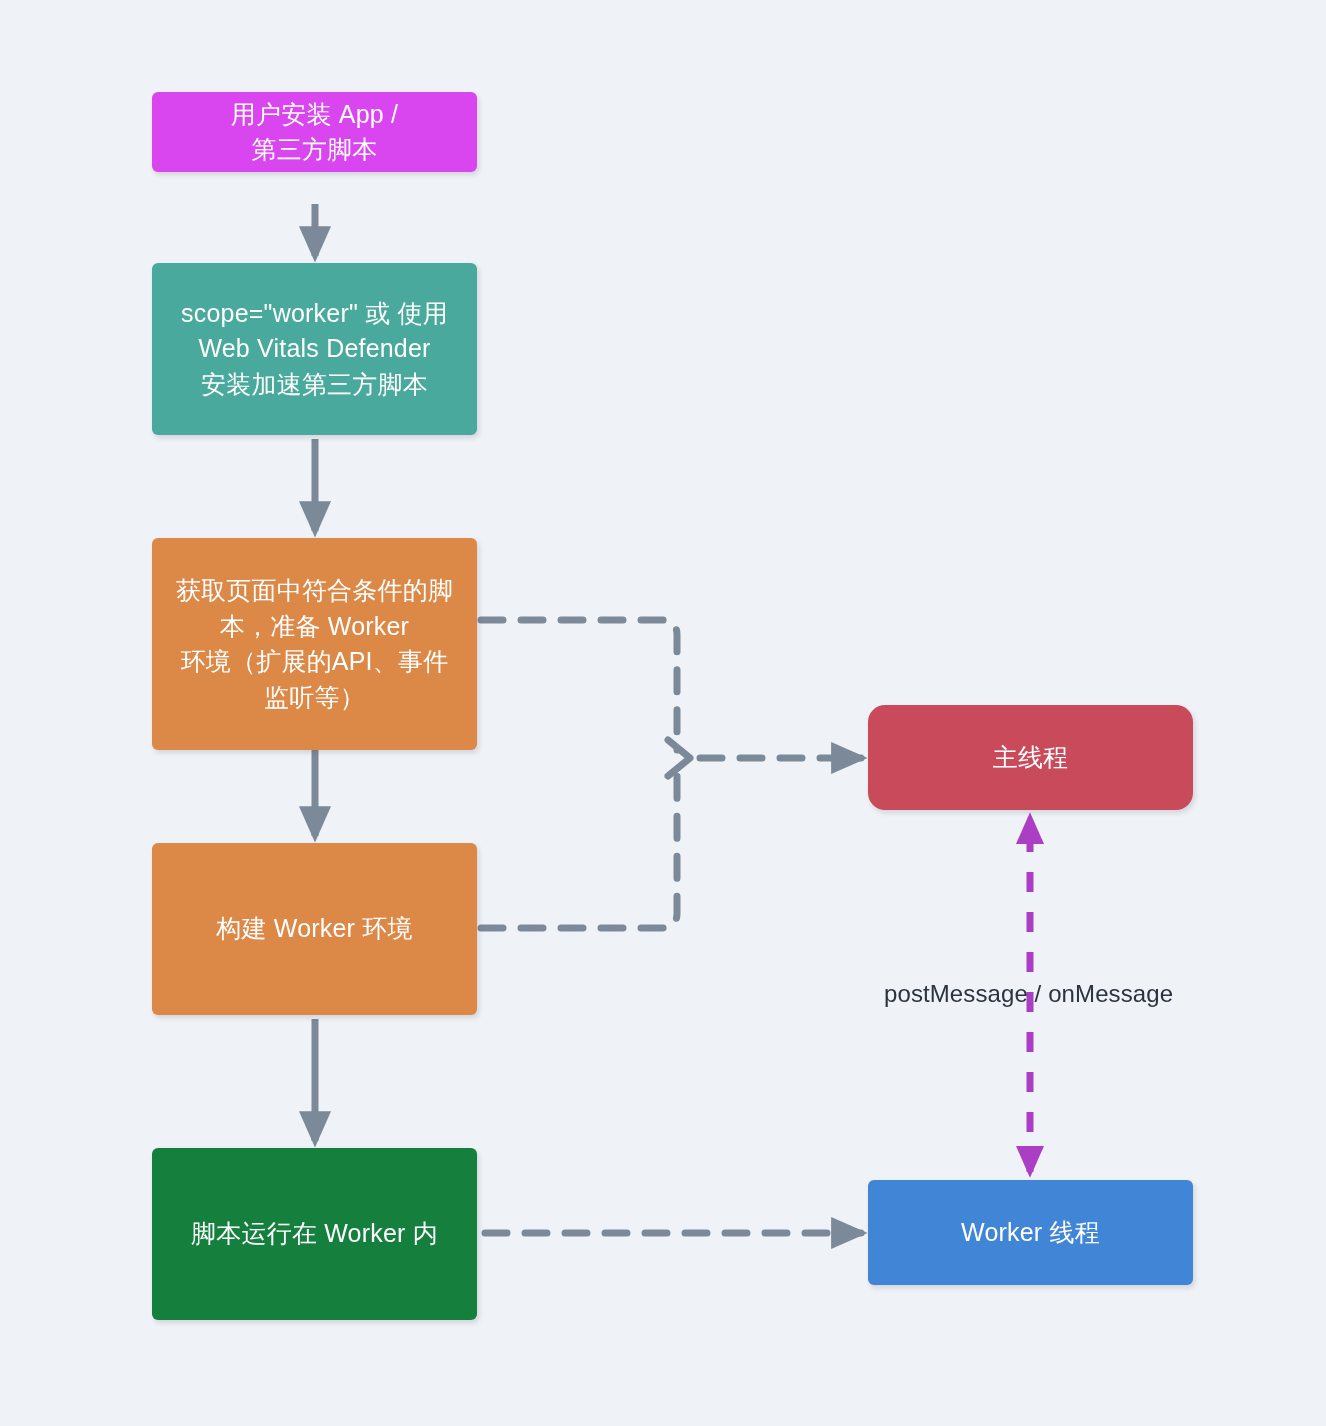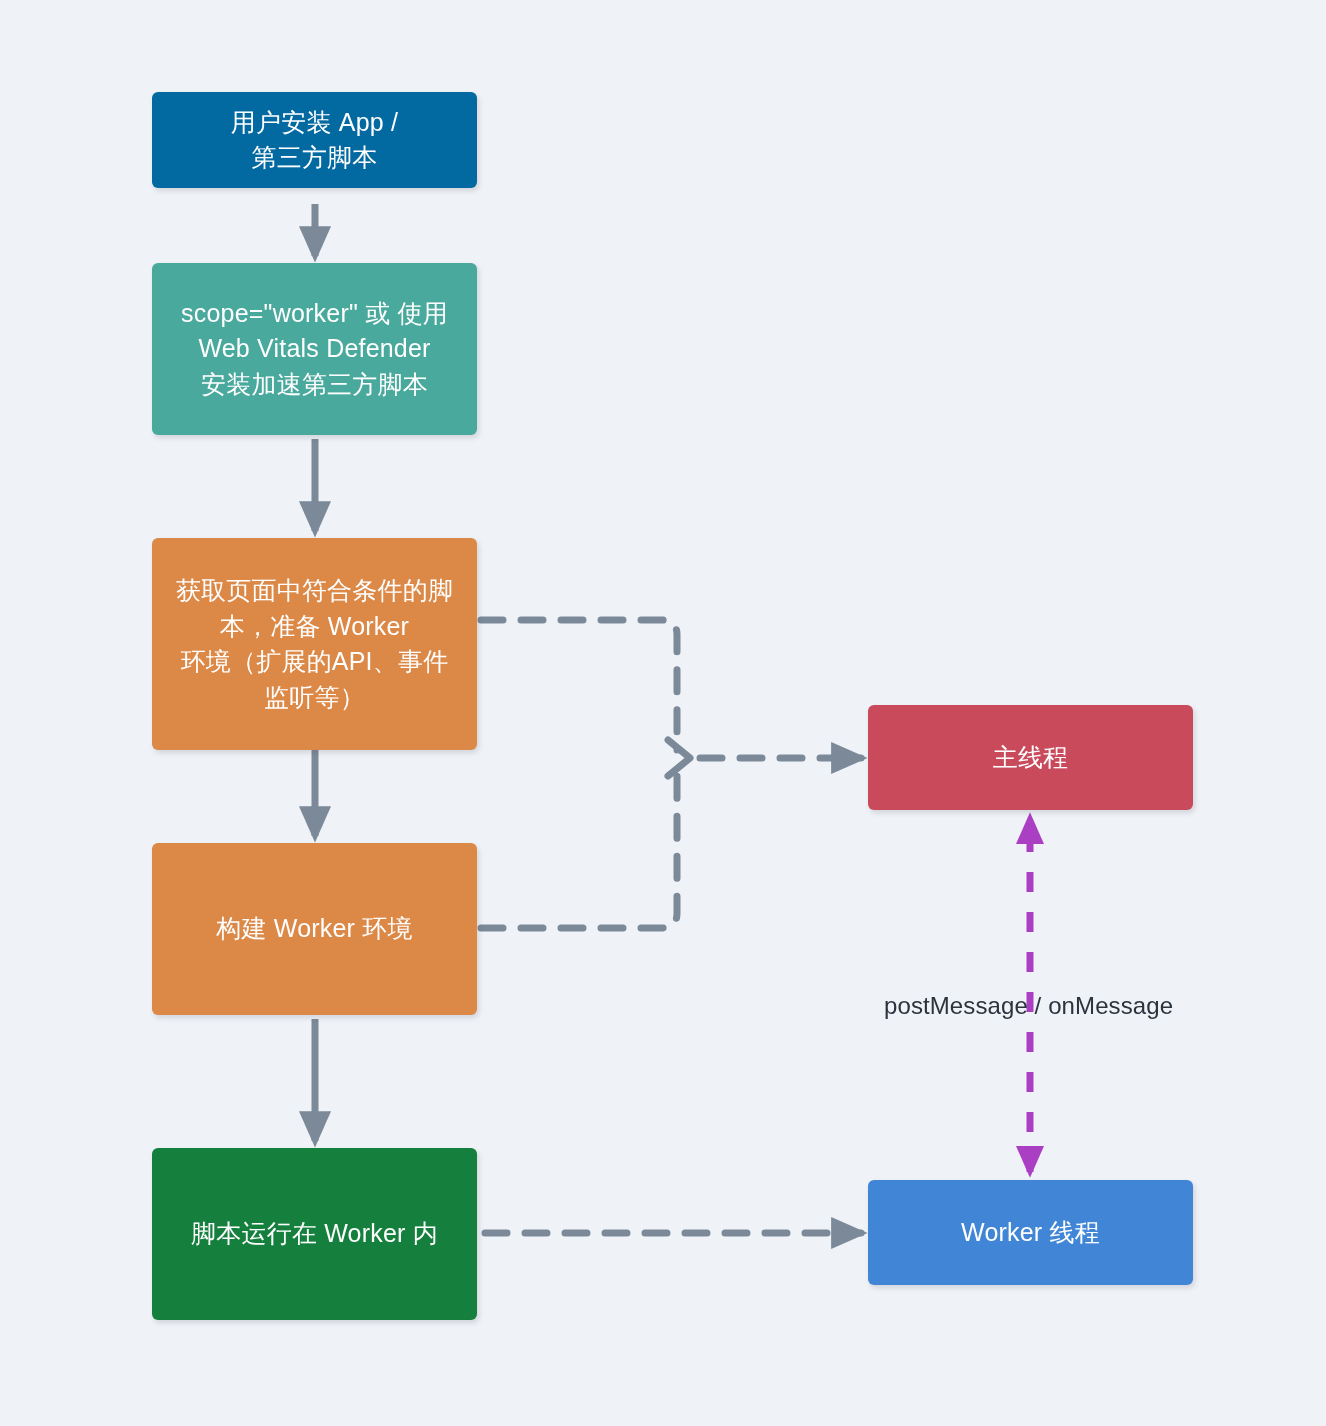--- a/index.html
+++ b/index.html
@@ -45,21 +45,20 @@
     white-space: pre-line;
     font-weight: 400;
   }
   .edge-label {
     position: absolute;
     color: #2b333f;
     font-size: 24px;
     line-height: 1.2;
     white-space: nowrap;
     letter-spacing: 0.1px;
-    margin-top: 12px;
   }
 </style>
 </head>
 <body>
 
 <div id="canvas">
 
   <svg class="edges" viewBox="0 0 1326 1426">
     <defs>
       <marker id="arrow-gray" viewBox="0 0 10 10" refX="8.2" refY="5" markerWidth="5.2" markerHeight="5.2" orient="auto-start-reverse">
@@ -84,21 +83,21 @@
 
     <path d="M 668 740 L 690 758 L 668 776" fill="none" stroke="#7b8999" stroke-width="7" stroke-linecap="round" stroke-linejoin="round"></path>
 
     <line x1="700" y1="758" x2="861" y2="758" stroke="#7b8999" stroke-width="7" stroke-dasharray="22 18" stroke-linecap="round" marker-end="url(#arrow-gray)"></line>
 
     <line x1="485" y1="1233" x2="861" y2="1233" stroke="#7b8999" stroke-width="7" stroke-dasharray="22 18" stroke-linecap="round" marker-end="url(#arrow-gray)"></line>
 
     <line x1="1030" y1="1172" x2="1030" y2="818" stroke="#ab3fc4" stroke-width="7" stroke-dasharray="20 20" stroke-linecap="butt" marker-start="url(#arrow-purple)" marker-end="url(#arrow-purple)"></line>
   </svg>
 
-  <div class="node" style="left:152px; top:92px; width:325px; height:96px; background:#0369a1;">
+  <div class="node" style="left:152px; top:92px; width:325px; height:80px; background:#d946ef;">
     <span class="node-label">用户安装 App /
 第三方脚本</span>
   </div>
 
   <div class="node" style="left:152px; top:263px; width:325px; height:172px; background:#4aa99d;">
     <span class="node-label">scope="worker" 或 使用
 Web Vitals Defender
 安装加速第三方脚本</span>
   </div>
 
@@ -110,21 +109,21 @@
   </div>
 
   <div class="node" style="left:152px; top:843px; width:325px; height:172px; background:#dc8847;">
     <span class="node-label">构建 Worker 环境</span>
   </div>
 
   <div class="node" style="left:152px; top:1148px; width:325px; height:172px; background:#15803d;">
     <span class="node-label">脚本运行在 Worker 内</span>
   </div>
 
-  <div class="node" style="left:868px; top:705px; width:325px; height:105px; background:#c94a5b;">
+  <div class="node" style="left:868px; top:705px; width:325px; height:105px; background:#c94a5b;border-radius:17px;">
     <span class="node-label">主线程</span>
   </div>
 
   <div class="node" style="left:868px; top:1180px; width:325px; height:105px; background:#4186d6;text-align:center;">
     <span class="node-label">Worker 线程</span>
   </div>
 
   <div class="edge-label" style="left:884px; top:980px;">postMessage / onMessage</div>
 
 </div>

